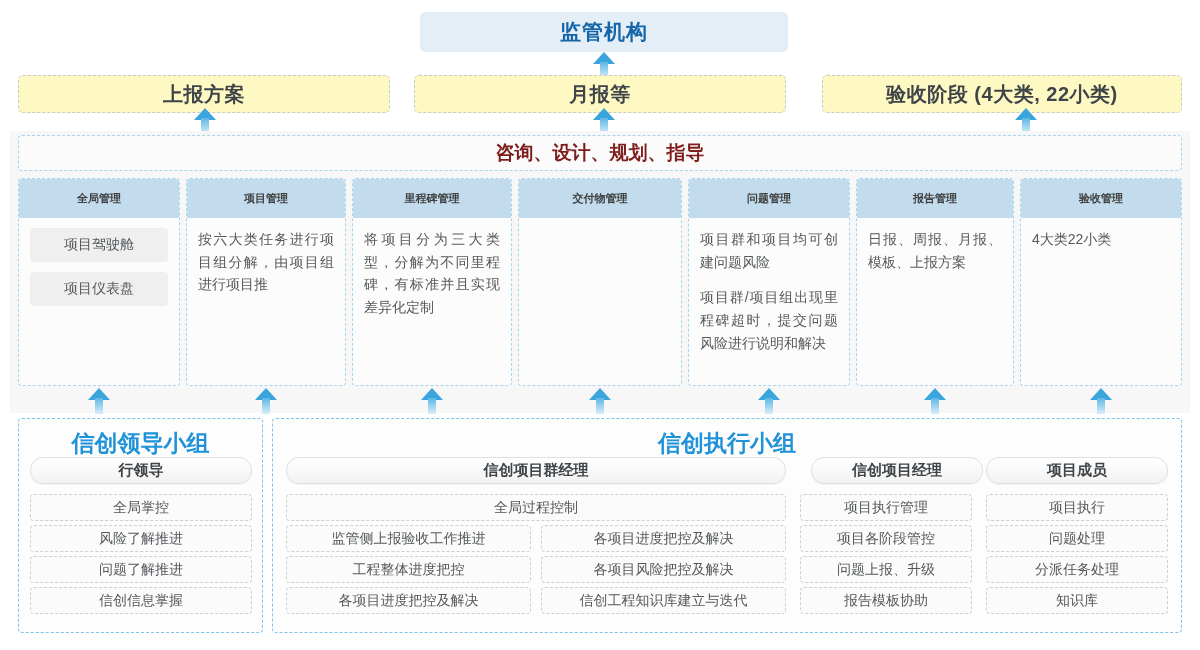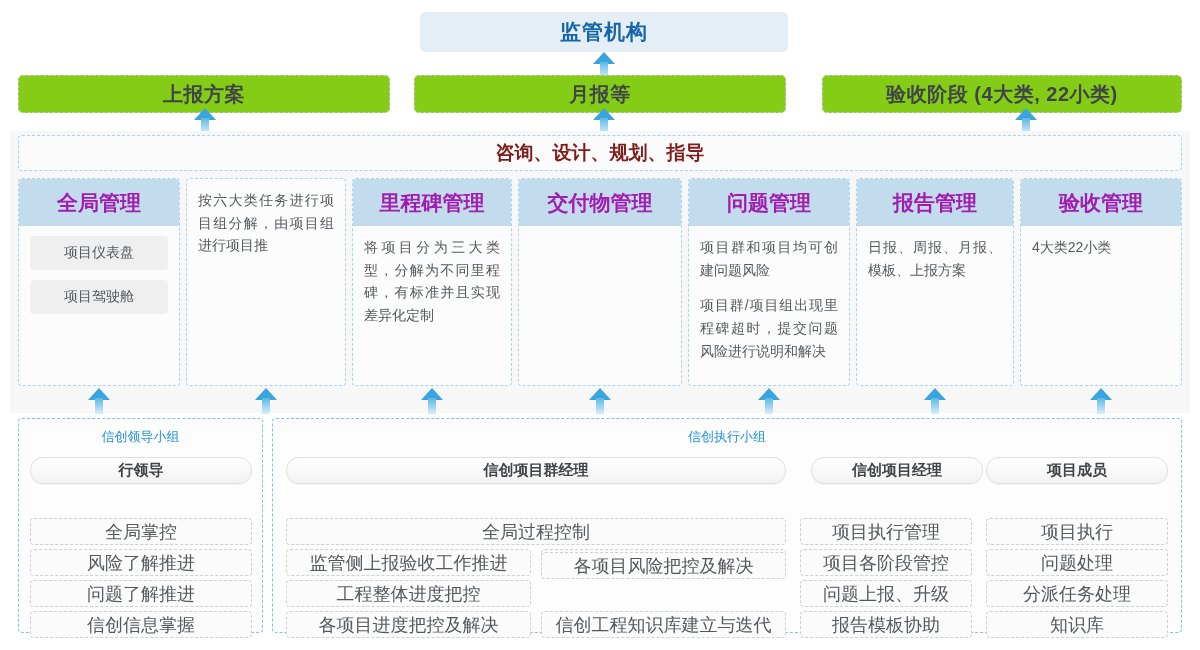--- a/index.html
+++ b/index.html
@@ -28,21 +28,21 @@
   #regulator{
     position:absolute;left:420px;top:12px;width:368px;height:40px;
     background:#e3eef7;border-radius:5px;
     display:flex;align-items:center;justify-content:center;
     font-size:21px;font-weight:bold;color:#1565a8;letter-spacing:1px;
   }
 
   
   .rbox{
     position:absolute;top:75px;height:38px;
-    border:1px dashed #c9c9c9;border-radius:5px;background:#84cc16;
+    border:1px dashed #c9c9c9;border-radius:5px;background:#fef9c3;
     box-sizing:border-box;
     display:flex;align-items:center;justify-content:center;
     font-size:20px;font-weight:bold;color:#3f4448;letter-spacing:.5px;
   }
   #rbox0{left:18px;width:372px;}
   #rbox1{left:414px;width:372px;}
   #rbox2{left:822px;width:360px;}
 
   
   #midpanel{
@@ -62,23 +62,23 @@
     position:absolute;left:0;right:0;top:50%;transform:translateY(-50%);
     text-align:center;font-size:19px;font-weight:bold;color:#7f1d1d;
   }
 
   .col{
     position:absolute;top:178px;height:208px;
     border:1px dashed #a9d4ee;border-radius:4px;background:#fcfcfc;
     box-sizing:border-box;overflow:hidden;
   }
   .col .hdr{
-    height:47px;background:#c2dced;
-    display:flex;align-items:center;justify-content:center;
-    font-size:21px;font-weight:bold;color:#a21caf;
+    height:39px;background:#c2dced;
+    display:flex;align-items:center;justify-content:center;
+    font-size:11px;font-weight:bold;color:#404040;
   }
   .col .body{padding:10px 11px 0 11px;}
   .col .pill{
     background:#efefef;border-radius:4px;
     font-size:14px;color:#55595c;
     padding:8px 0;text-align:center;margin-bottom:10px;
   }
   .col .para{
     font-size:14px;line-height:1.62;color:#55595c;
     text-align:justify;text-justify:inter-ideograph;
@@ -90,37 +90,37 @@
     position:absolute;left:18px;top:418px;width:245px;height:215px;
     border:1px dashed #7cc3e8;border-radius:4px;background:#fdfdfd;
     box-sizing:border-box;
   }
   #rightgroup{
     position:absolute;left:272px;top:418px;width:910px;height:215px;
     border:1px dashed #7cc3e8;border-radius:4px;background:#fdfdfd;
     box-sizing:border-box;
   }
   .grouptitle{
-    text-align:center;font-size:13px;font-weight:normal;color:#1f92d8;
+    text-align:center;font-size:23px;font-weight:bold;color:#1f92d8;
     padding-top:9px;
   }
   .roleheader{
     position:absolute;height:27px;
     background:linear-gradient(to bottom,#ffffff,#f2f2f2);
     border:1px solid #e0e0e0;border-radius:13px;box-sizing:border-box;
     display:flex;align-items:center;justify-content:center;
     font-size:15px;font-weight:bold;color:#3f4448;
     box-shadow:0 1px 1px rgba(0,0,0,.05);
   }
   .taskcell{
     position:absolute;height:27px;
     border:1px dashed #cfcfcf;border-radius:4px;background:#fbfbfb;
     box-sizing:border-box;
     display:flex;align-items:center;justify-content:center;
-    font-size:18px;color:#55595c;margin-top:24px;
+    font-size:14px;color:#55595c;
   }
 </style>
 </head>
 <body>
 
 <div class="page">
 
   <div id="regulator">监管机构</div>
 
   <div class="arrow" style="left:593px;top:52px;">
@@ -149,25 +149,26 @@
 
   <div id="expertband">
     <span class="left">评审专家</span>
     <span class="mid">咨询、设计、规划、指导</span>
   </div>
 
   <div id="columns-host">
       <div class="col" style="left: 18px; width: 162px;">
         <div class="hdr">全局管理</div>
         <div class="body">
+          <div class="pill">项目驾驶舱</div>
           <div class="pill">项目仪表盘</div>
-          <div class="pill">项目驾驶舱</div>
         </div>
       </div>
       <div class="col" style="left: 186px; width: 160px;">
+        <div class="hdr">项目管理</div>
         <div class="body">
           <p class="para">按六大类任务进行项目组分解，由项目组进行项目推</p>
         </div>
       </div>
       <div class="col" style="left: 352px; width: 160px;">
         <div class="hdr">里程碑管理</div>
         <div class="body">
           <p class="para">将项目分为三大类型，分解为不同里程碑，有标准并且实现差异化定制</p>
         </div>
       </div>
@@ -239,21 +240,21 @@
       <div class="taskcell" style="left: 30px; width: 222px; top: 494px;">全局掌控</div>
       <div class="taskcell" style="left: 30px; width: 222px; top: 525px;">风险了解推进</div>
       <div class="taskcell" style="left: 30px; width: 222px; top: 556px;">问题了解推进</div>
       <div class="taskcell" style="left: 30px; width: 222px; top: 587px;">信创信息掌握</div>
       <div class="roleheader" style="left: 286px; width: 500px; top: 457px;">信创项目群经理</div>
       <div class="taskcell" style="left: 286px; width: 500px; top: 494px;">全局过程控制</div>
       <div class="taskcell" style="left: 286px; width: 245px; top: 525px;">监管侧上报验收工作推进</div>
       <div class="taskcell" style="left: 286px; width: 245px; top: 556px;">工程整体进度把控</div>
       <div class="taskcell" style="left: 286px; width: 245px; top: 587px;">各项目进度把控及解决</div>
       <div class="taskcell" style="left: 541px; width: 245px; top: 525px;">各项目进度把控及解决</div>
-      <div class="taskcell" style="left: 541px; width: 245px; top: 528px;">各项目风险把控及解决</div>
+      <div class="taskcell" style="left: 541px; width: 245px; top: 556px;">各项目风险把控及解决</div>
       <div class="taskcell" style="left: 541px; width: 245px; top: 587px;">信创工程知识库建立与迭代</div>
       <div class="roleheader" style="left: 800px; width: 172px; top: 457px; margin-left: 11px;">信创项目经理</div>
       <div class="taskcell" style="left: 800px; width: 172px; top: 494px;">项目执行管理</div>
       <div class="taskcell" style="left: 800px; width: 172px; top: 525px;">项目各阶段管控</div>
       <div class="taskcell" style="left: 800px; width: 172px; top: 556px;">问题上报、升级</div>
       <div class="taskcell" style="left: 800px; width: 172px; top: 587px;">报告模板协助</div>
       <div class="roleheader" style="left: 986px; width: 182px; top: 457px;">项目成员</div>
       <div class="taskcell" style="left: 986px; width: 182px; top: 494px;">项目执行</div>
       <div class="taskcell" style="left: 986px; width: 182px; top: 525px;">问题处理</div>
       <div class="taskcell" style="left: 986px; width: 182px; top: 556px;">分派任务处理</div>

